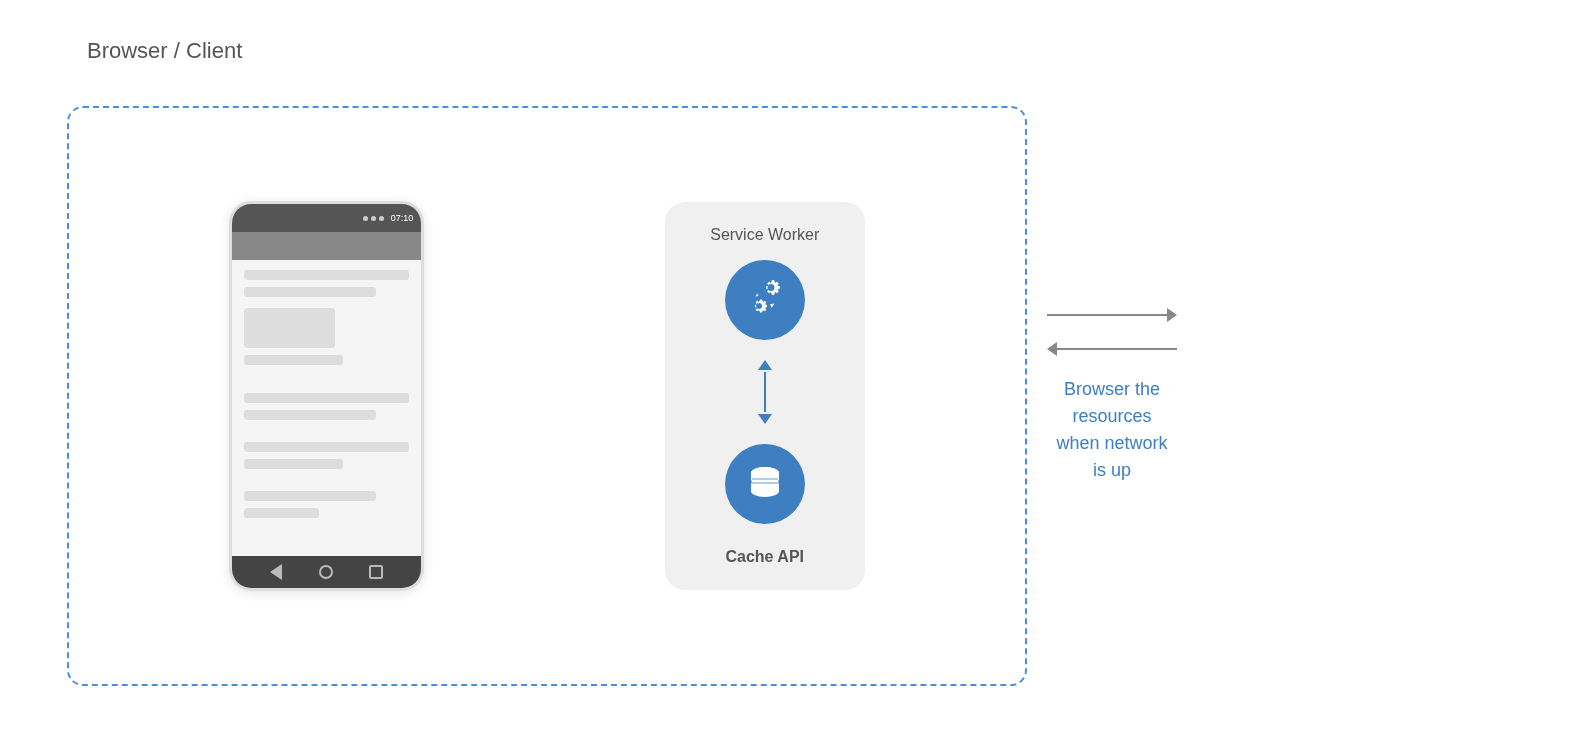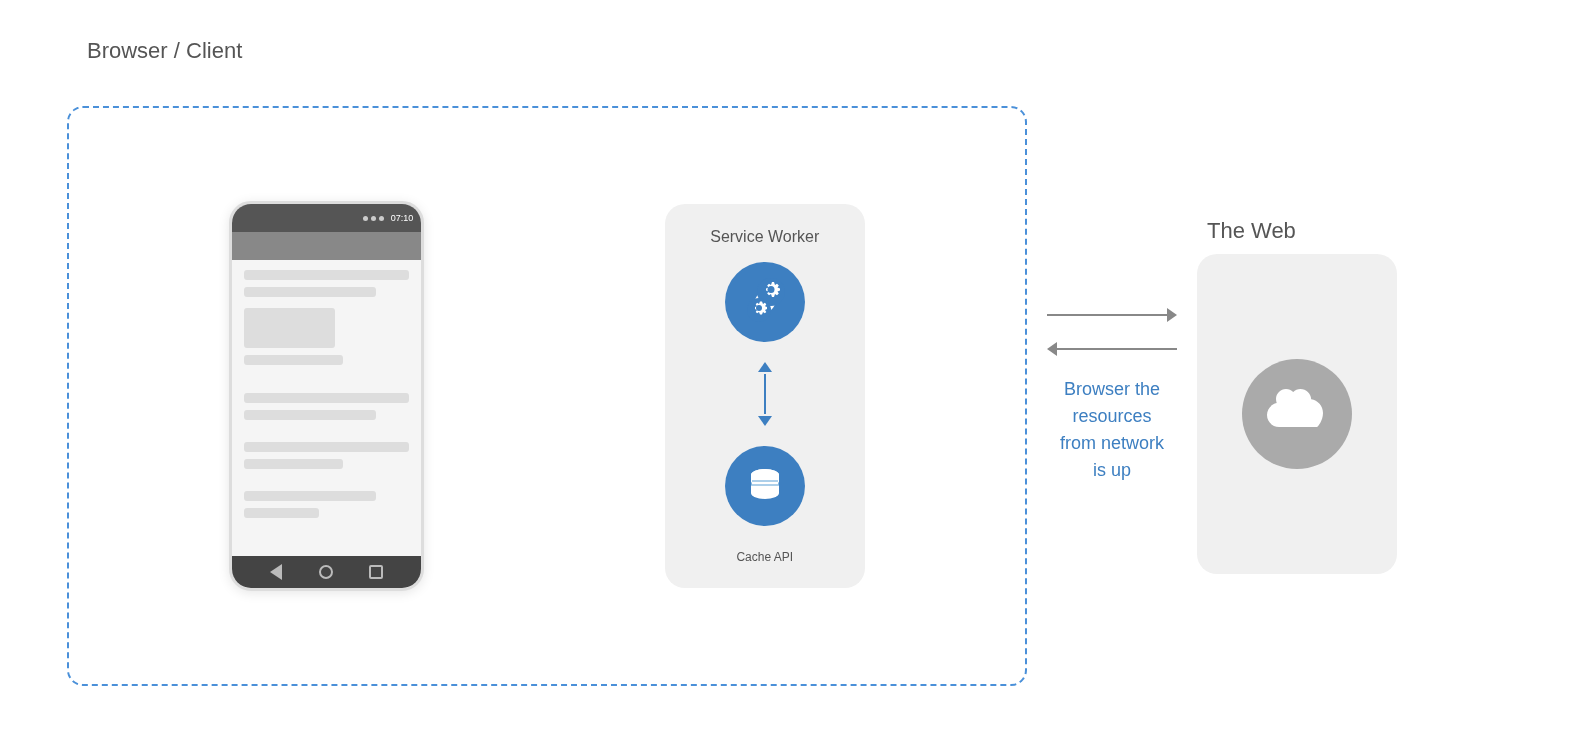--- a/index.html
+++ b/index.html
@@ -168,24 +168,24 @@
       width: 80px;
       height: 80px;
       border-radius: 50%;
       background: #3d7fc1;
       display: flex;
       align-items: center;
       justify-content: center;
     }
 
     .db-label {
-      font-size: 12px;
+      font-size: 16px;
       color: #555;
       text-align: center;
-      font-weight: 400;
+      font-weight: 700;
       margin-top: 8px;
     }
 
     
     .vertical-arrow {
       display: flex;
       flex-direction: column;
       align-items: center;
       gap: 2px;
       margin: 4px 0;
@@ -397,33 +397,22 @@
         </div>
 
         <div class="h-arrow-row">
           <div class="h-arrow-left"></div>
           <div class="h-line" style="width:120px;"></div>
         </div>
 
         <div class="blue-label">
           <div>Browser the</div>
           <div>resources</div>
-          <div>from network</div>
+          <div>when network</div>
           <div>is up</div>
         </div>
       </div>
 
-      <div style="display:flex; flex-direction:column; align-items:flex-start; gap:10px;">
-        <span class="web-label">The Web</span>
-        <div class="web-box">
-          <div class="cloud-circle">
-
-            <svg width="68" height="50" viewBox="0 0 68 50" fill="none" xmlns="http://www.w3.org/2000/svg">
-              <path d="M54 38H16C9.4 38 4 32.6 4 26C4 20.1 8.1 15.2 13.7 14.1C13.3 12.8 13 11.4 13 10C13 4.5 17.5 0 23 0C25.8 0 28.3 1.1 30.2 2.9C32.1 1.1 34.6 0 37.4 0C43.2 0 47.9 4.5 48.2 10.2C54.8 11.1 60 16.9 60 24C60 31.7 54.7 38 54 38Z" fill="white"></path>
-            </svg>
-          </div>
-        </div>
-      </div>
 
     </div>
   </div>
 
 </div>
 
 </body></html>

